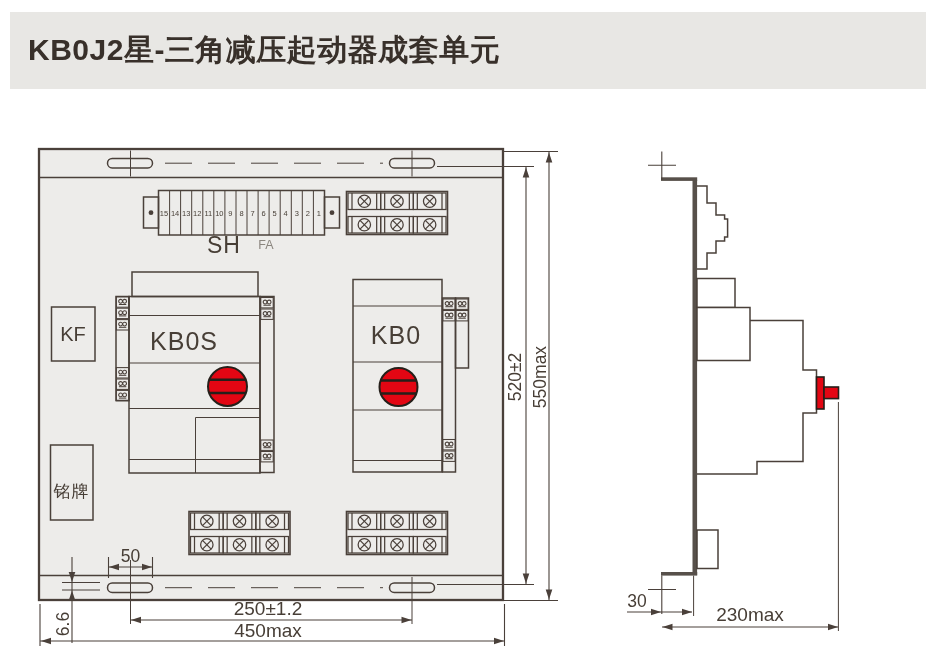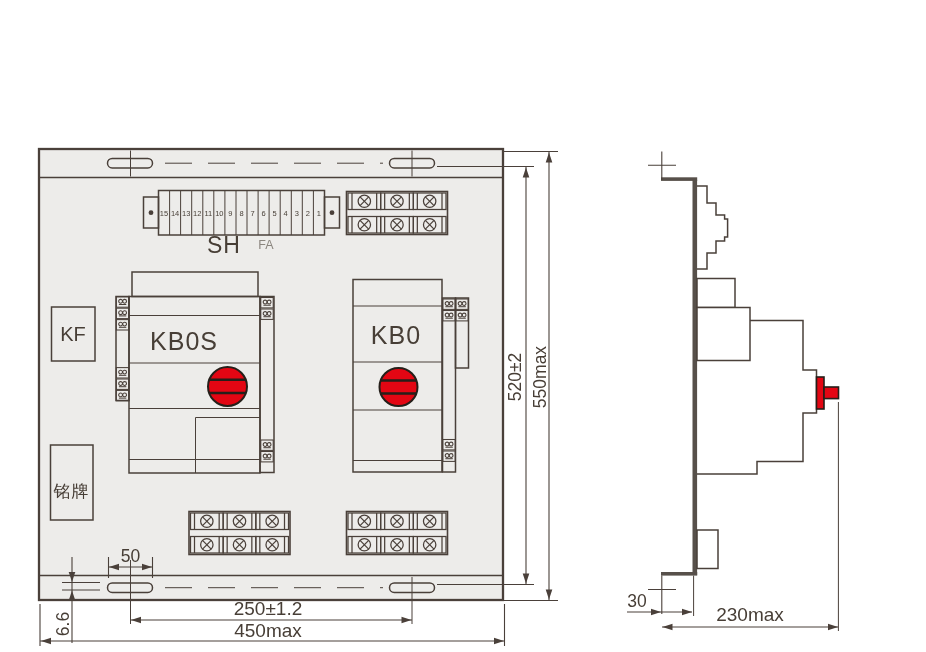--- a/index.html
+++ b/index.html
@@ -21,20 +21,23 @@
   .ah{fill:#4a403a;stroke:none;}
   .dimtxt{font-size:17.5px;}
   .bigdimtxt{font-size:19px;}
   .graytxt{fill:#8b867f;}
 </style>
 </head>
 <body>
 
 <div class="stage">
 
+  <div class="titlebar">
+    <span>KB0J2星-三角减压起动器成套单元</span>
+  </div>
 
   <svg width="926" height="652" viewBox="0 0 926 652">
 
     <defs>
 
       <path id="ah" d="M0,0 L-10,-3.3 L-10,3.3 Z"></path>
 
       <g id="tc" stroke="#4a403a" fill="none" stroke-width="1.25">
         <rect x="0" y="0" width="32.67" height="16.5"></rect>
         <line x1="4" y1="0" x2="4" y2="16.5"></line>

